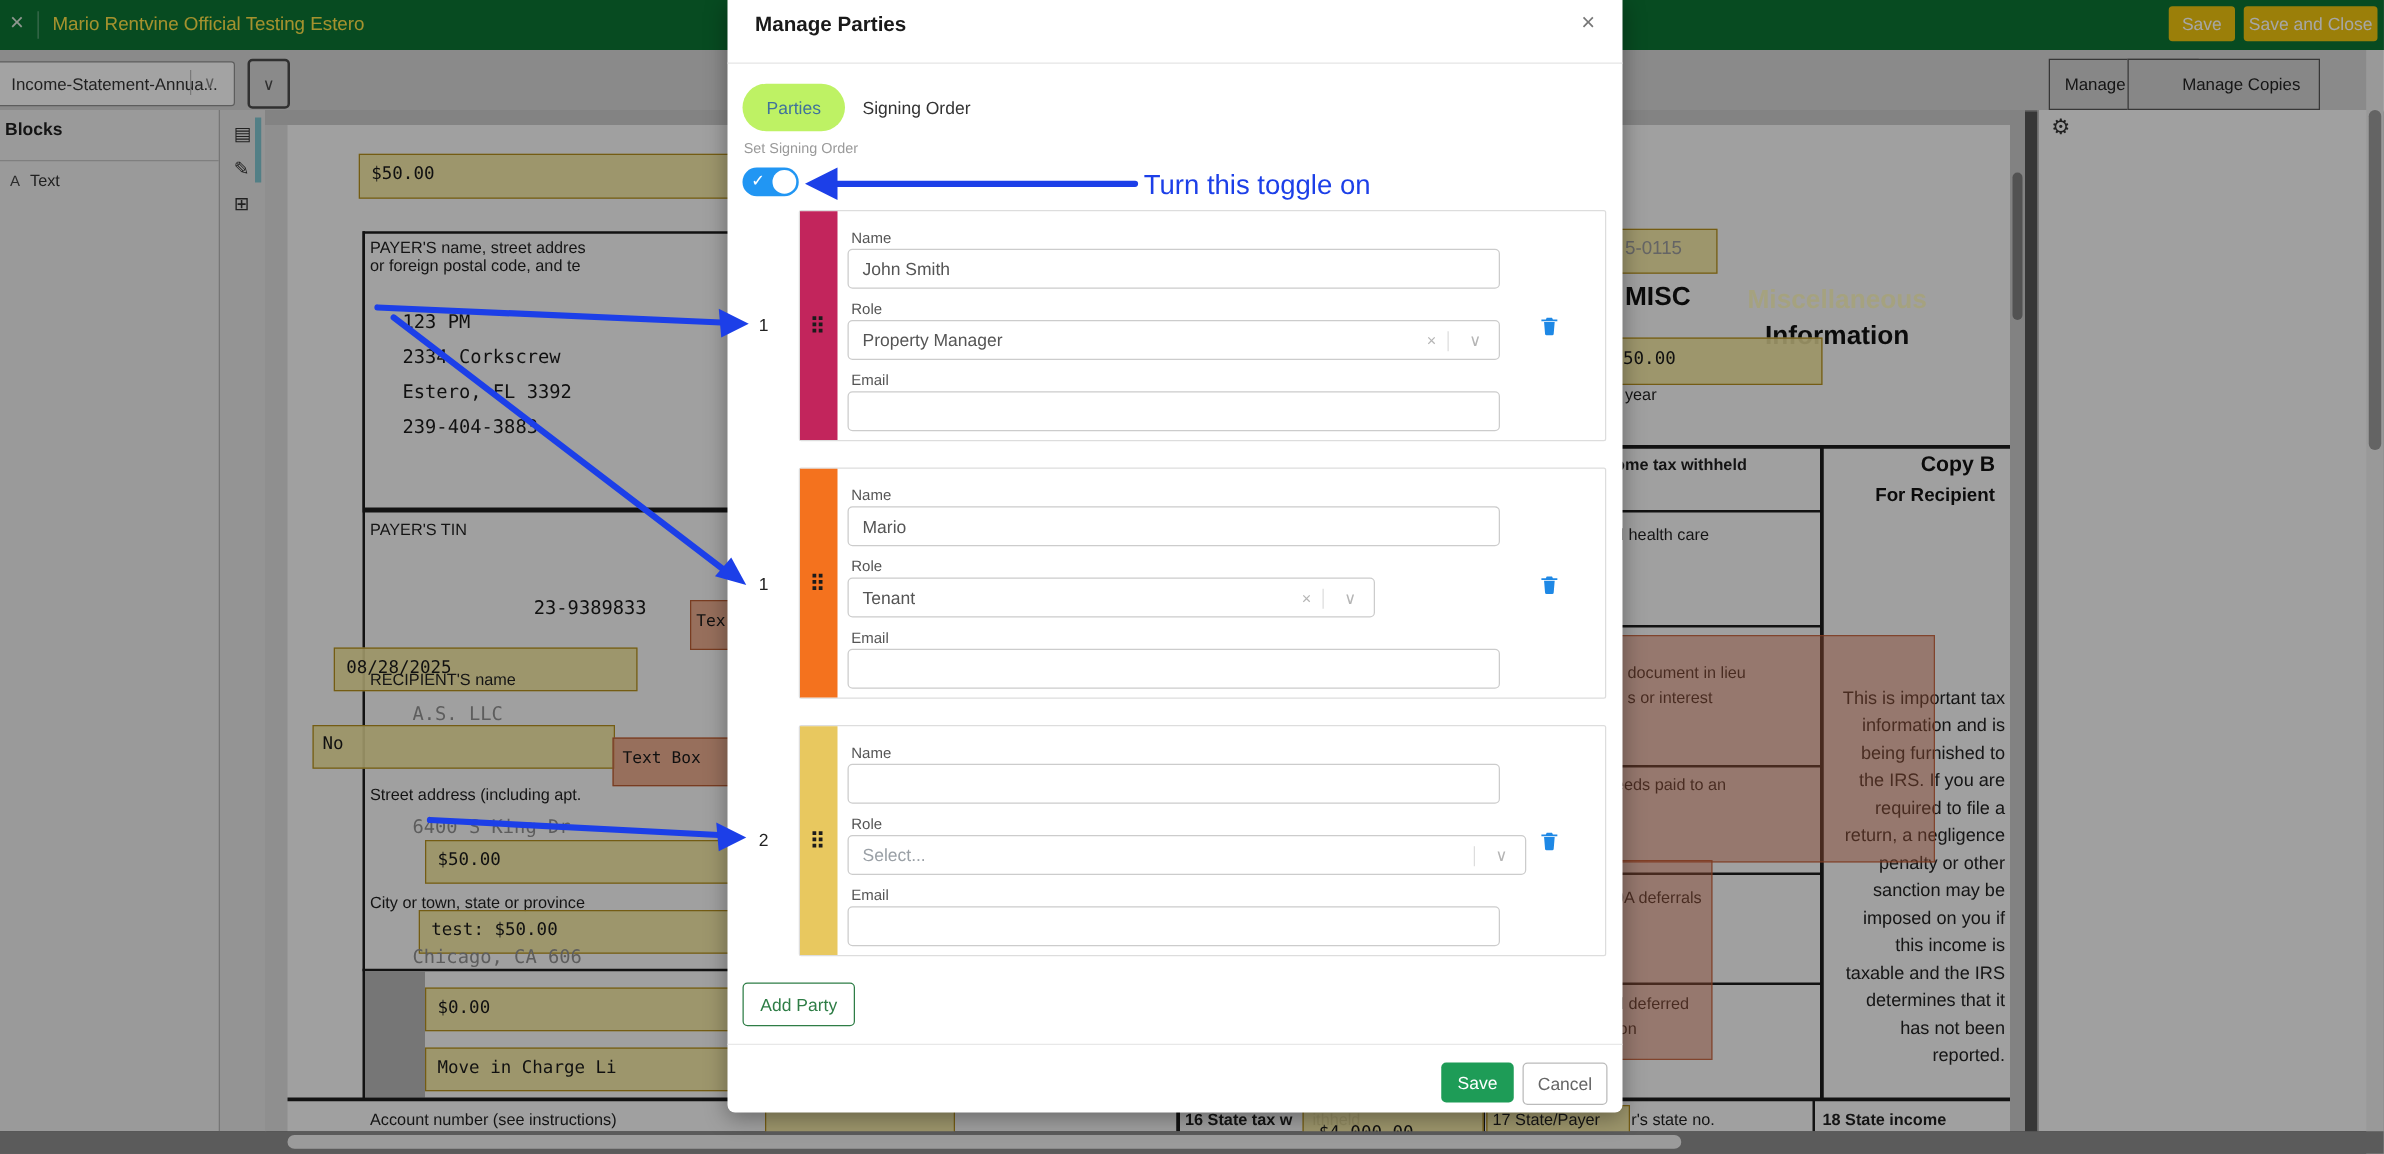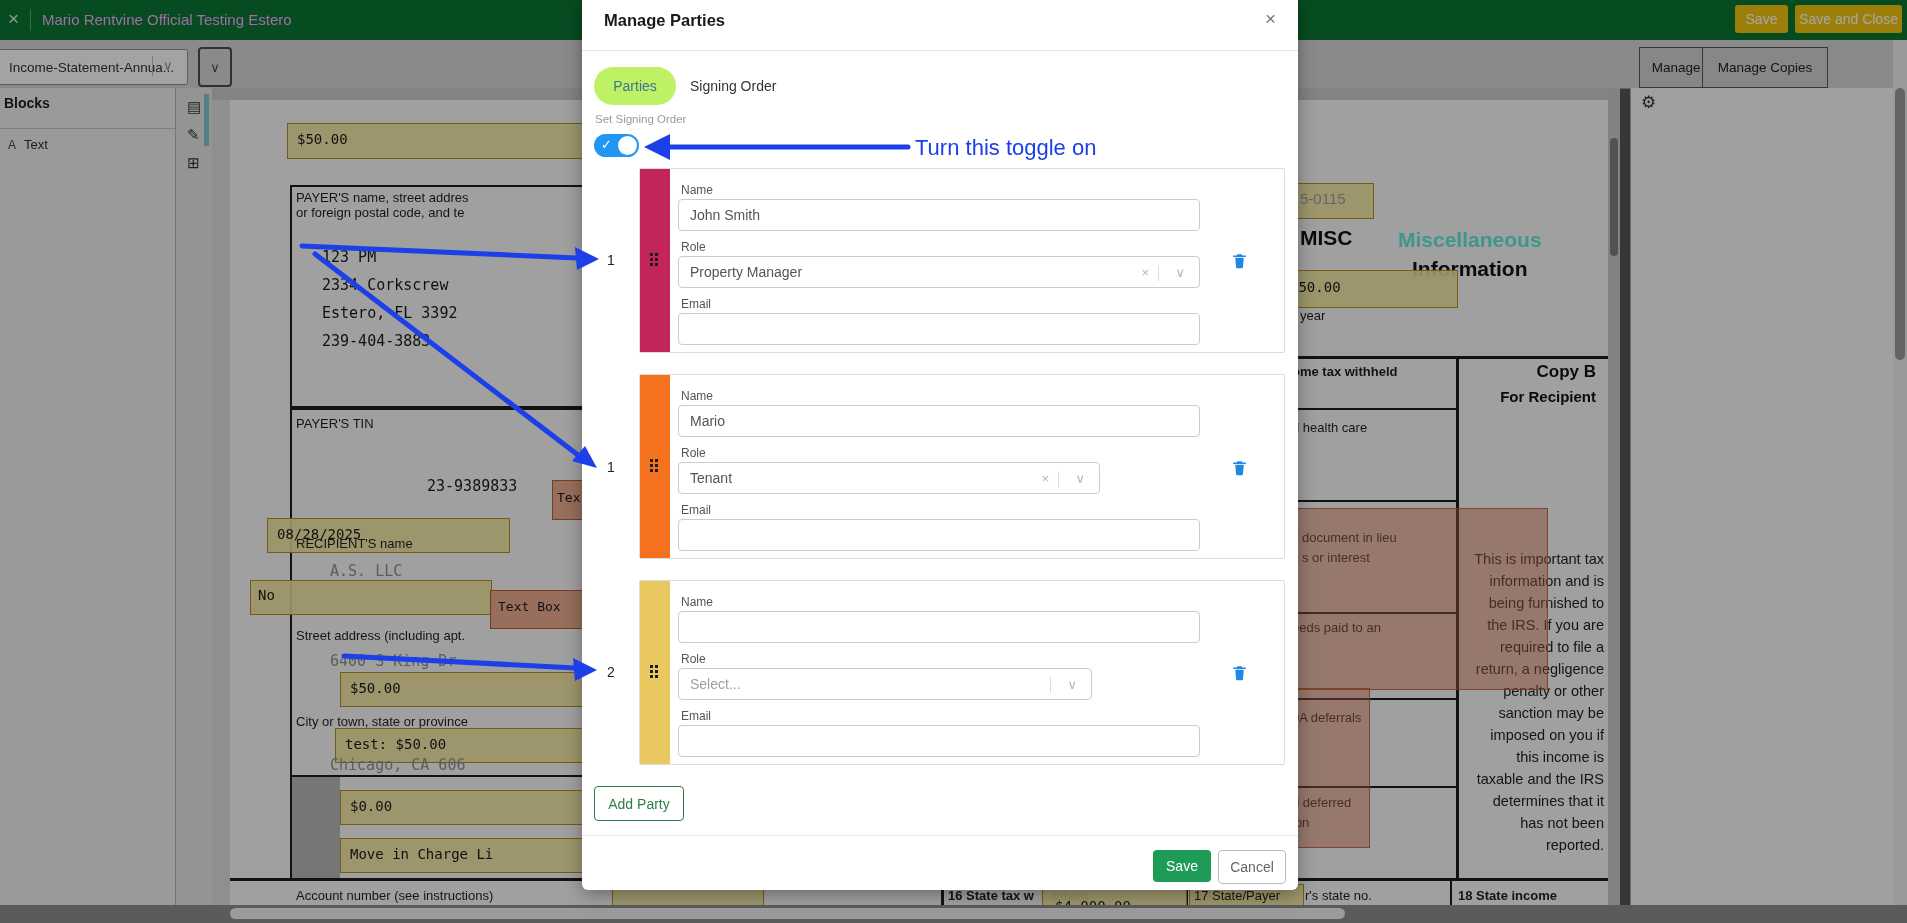--- a/index.html
+++ b/index.html
@@ -4,21 +4,21 @@
 <style>
   html,body{margin:0;padding:0;background:#555;}
   body{width:1907px;height:923px;position:relative;overflow:hidden;
        font-family:"Liberation Sans",sans-serif;-webkit-font-smoothing:antialiased;}
   .abs{position:absolute;}
   
   #app{position:absolute;inset:0;z-index:0;}
   .hdr{left:0;top:0;width:1907px;height:40px;background:#0B7434;}
   .hdr-x{left:8px;top:8px;color:#DDE8DD;font-size:19px;line-height:22px;}
   .hdr-div{left:30px;top:9px;width:1px;height:22px;background:rgba(255,255,255,.35);}
-  .hdr-title{left:42px;top:11px;color:#f0abfc;font-size:15px;}
+  .hdr-title{left:42px;top:11px;color:#fde047;font-size:15px;}
   .gold-btn{top:5px;height:28px;background:#EEC40E;color:#FFFFFF;font-size:14px;
             border-radius:3px;display:flex;align-items:center;justify-content:center;}
   .tbar{left:0;top:40px;width:1907px;height:48px;background:#D5D5D5;border-bottom:1px solid #9a9a9a;}
   .tpl-select{left:-4px;top:49px;width:190px;height:34px;background:#FBFBFB;border:1px solid #909090;
               border-radius:3px;display:flex;align-items:center;}
   .tpl-select span.txt{margin-left:12px;font-size:13.5px;color:#333;}
   .tpl-div{left:152px;top:56px;width:1px;height:20px;background:#bbb;}
   .chev{color:#8a8a8a;font-size:13px;}
   .sq-btn{left:198px;top:47px;width:30px;height:36px;border:2px solid #4a4a4a;border-radius:4px;
           display:flex;align-items:center;justify-content:center;background:transparent;}
@@ -118,21 +118,21 @@
   <div class="abs tbar"></div>
   <div class="abs tpl-select">
     <span class="txt">Income-Statement-Annua...</span>
   </div>
   <div class="abs tpl-div"></div>
   <div class="abs chev" style="left:163px;top:58px;">∨</div>
   <div class="abs sq-btn">
       <span class="chev" style="color:#4a4a4a;">∨</span>
     </div>
   <div class="abs mg-group" style="left:1639px;width:118px;">Manage Parties</div>
-  <div class="abs mg-group" style="left:1702px;width:124px;">Manage Copies</div>
+  <div class="abs mg-group" style="left:1702px;width:124px;padding-left:28px;">Manage Copies</div>
 
   <div class="abs sidebar"></div>
   <div class="abs sb-title">Blocks</div>
   <div class="abs sb-hline"></div>
   <div class="abs sb-A">A</div>
   <div class="abs sb-text">Text</div>
   <div class="abs iconstrip"></div>
   <div class="abs mini-ic" style="top:98px;">▤</div>
   <div class="abs mini-ic" style="top:126px;">✎</div>
   <div class="abs mini-ic" style="top:154px;">⊞</div>
@@ -196,21 +196,21 @@
   <div class="abs yfield" style="left:1042px;top:884px;width:143px;height:21px;"></div>
   <div class="abs mono" style="left:1055px;top:898px;font-size:14px;">$4,000.00</div>
   <div class="abs yfield" style="left:1189px;top:884px;width:113px;height:21px;"></div>
   <div class="abs flabel ghost" style="left:1194px;top:888px;">17 State/Payer</div>
   <div class="abs flabel" style="left:1305px;top:888px;">r's state no.</div>
   <div class="abs flabel fbold" style="left:1458px;top:888px;">18 State income</div>
 
   <div class="abs yfield" style="left:1280px;top:183px;width:92px;height:34px;"></div>
   <div class="abs ghost" style="left:1300px;top:190px;font-size:15px;">5-0115</div>
   <div class="abs fbold" style="left:1300px;top:226px;font-size:21px;color:#111;">MISC</div>
-  <div class="abs fbold" style="left:1398px;top:228px;font-size:21px;color:#5eead4;">Miscellaneous</div>
+  <div class="abs fbold" style="left:1398px;top:228px;font-size:21px;color:#fef9c3;">Miscellaneous</div>
   <div class="abs fbold" style="left:1412px;top:257px;font-size:21px;color:#111;">Information</div>
   <div class="abs yfield" style="left:1278px;top:270px;width:178px;height:36px;"></div>
   <div class="abs mono" style="left:1290px;top:279px;font-size:14px;">$50.00</div>
   <div class="abs flabel" style="left:1292px;top:308px;">r year</div>
   <div class="abs blk" style="left:1240px;top:356px;width:368px;height:3px;"></div>
   <div class="abs blk" style="left:1456px;top:356px;width:3px;height:524px;"></div>
   <div class="abs flabel fbold" style="left:1292px;top:364px;font-size:13px;">ome tax withheld</div>
   <div class="abs fbold" style="left:1452px;top:362px;width:144px;text-align:right;font-size:17px;color:#111;">Copy B</div>
   <div class="abs fbold" style="left:1452px;top:388px;width:144px;text-align:right;font-size:15px;color:#111;">For Recipient</div>
   <div class="abs blk" style="left:1240px;top:408px;width:217px;height:2px;"></div>
@@ -348,21 +348,21 @@
         <i></i>
         <i></i>
         <i></i>
         <i></i>
       </div>
     <div class="abs flab" style="left:41px;top:14px;">Name</div>
     <div class="abs inp" style="left:38px;top:30px;width:522px;">
       <span class="val"></span>
     </div>
     <div class="abs flab" style="left:41px;top:71px;">Role</div>
-    <div class="abs inp" style="left:38px;top:87px;width:414px;">
+    <div class="abs inp" style="left:38px;top:87px;width:543px;">
       <span class="ph">Select...</span>
       <span class="sel-div"></span>
       <span class="sel-chev">∨</span>
     </div>
     <div class="abs flab" style="left:41px;top:128px;">Email</div>
     <div class="abs inp" style="left:38px;top:144px;width:522px;">
       <span class="val"></span>
     </div>
   </div>
   <div class="abs" style="left:649px;top:663px;">

